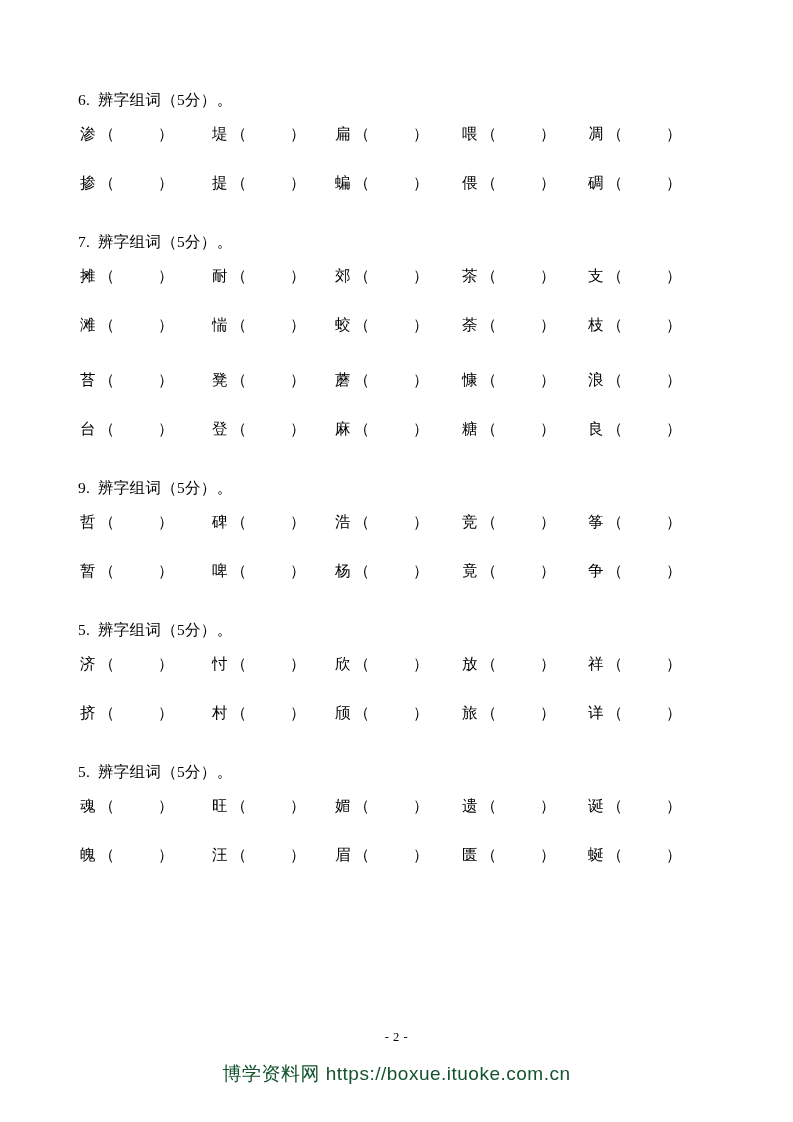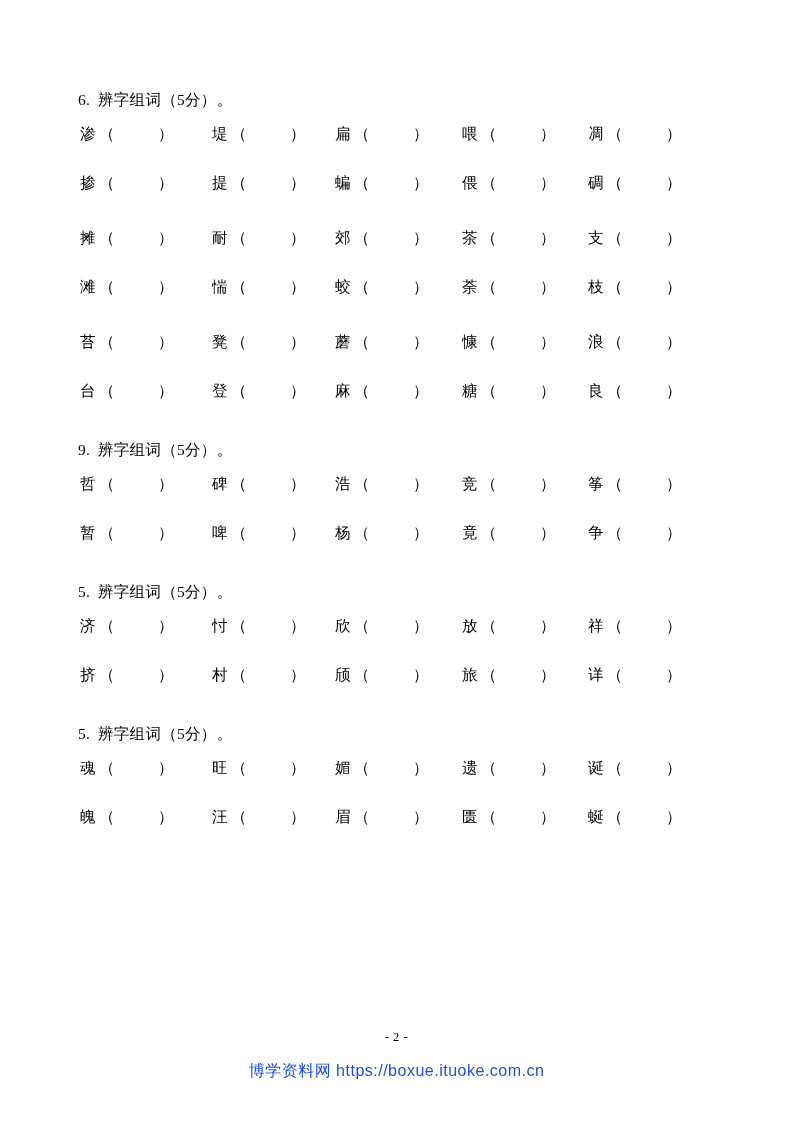--- a/index.html
+++ b/index.html
@@ -89,22 +89,22 @@
     width: 793px;
     text-align: center;
   }
   .page-num {
     font-size: 12.5px;
     color: #000;
     letter-spacing: 0.5px;
   }
   .watermark {
     margin-top: 16px;
-    font-size: 16px;
-    color: #1d4ed8;
+    font-size: 19px;
+    color: #14532d;
     letter-spacing: 0.5px;
     font-family: "Liberation Sans", sans-serif;
   }
 </style>
 </head>
 <body>
 
 <div class="page">
   <div class="content" id="content">
       <div class="section">
@@ -170,20 +170,21 @@
             <div class="cell">
               <span class="ch">碉</span>
               <span class="paren-open">（</span>
               <span class="blank">&nbsp;</span>
               <span class="paren-close">）</span>
             </div>
           </div>
         </div>
       </div>
       <div class="section">
+        <div class="section-title"><span class="num">7.</span><span>辨字组词（5分）。</span></div>
         <div class="rows">
           <div class="row">
             <div class="cell">
               <span class="ch">摊</span>
               <span class="paren-open">（</span>
               <span class="blank">&nbsp;</span>
               <span class="paren-close">）</span>
             </div>
             <div class="cell">
               <span class="ch">耐</span>

